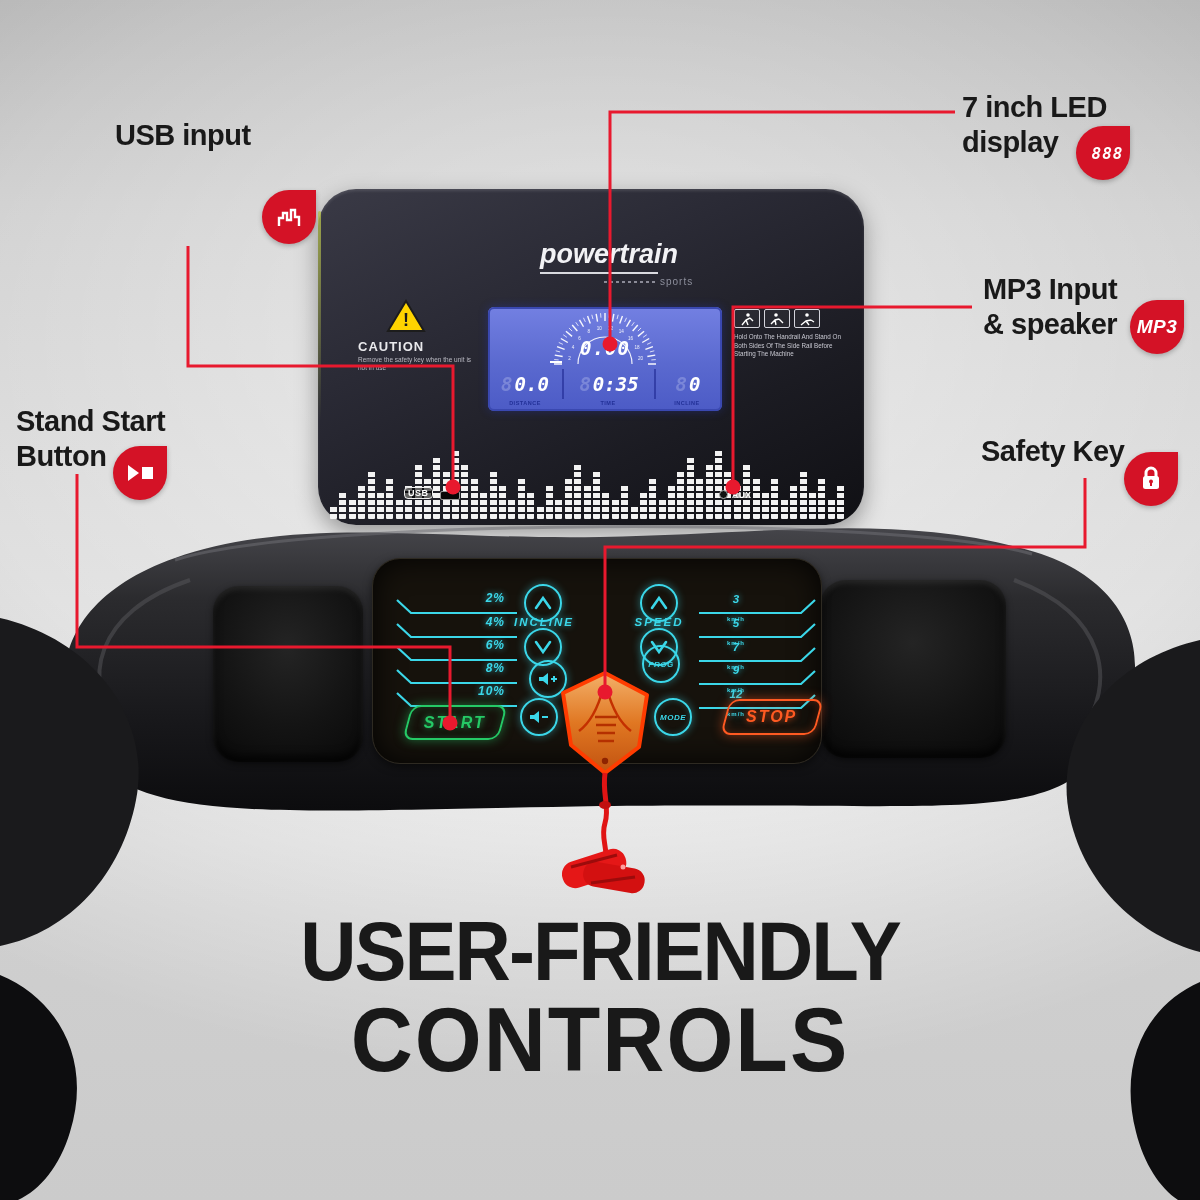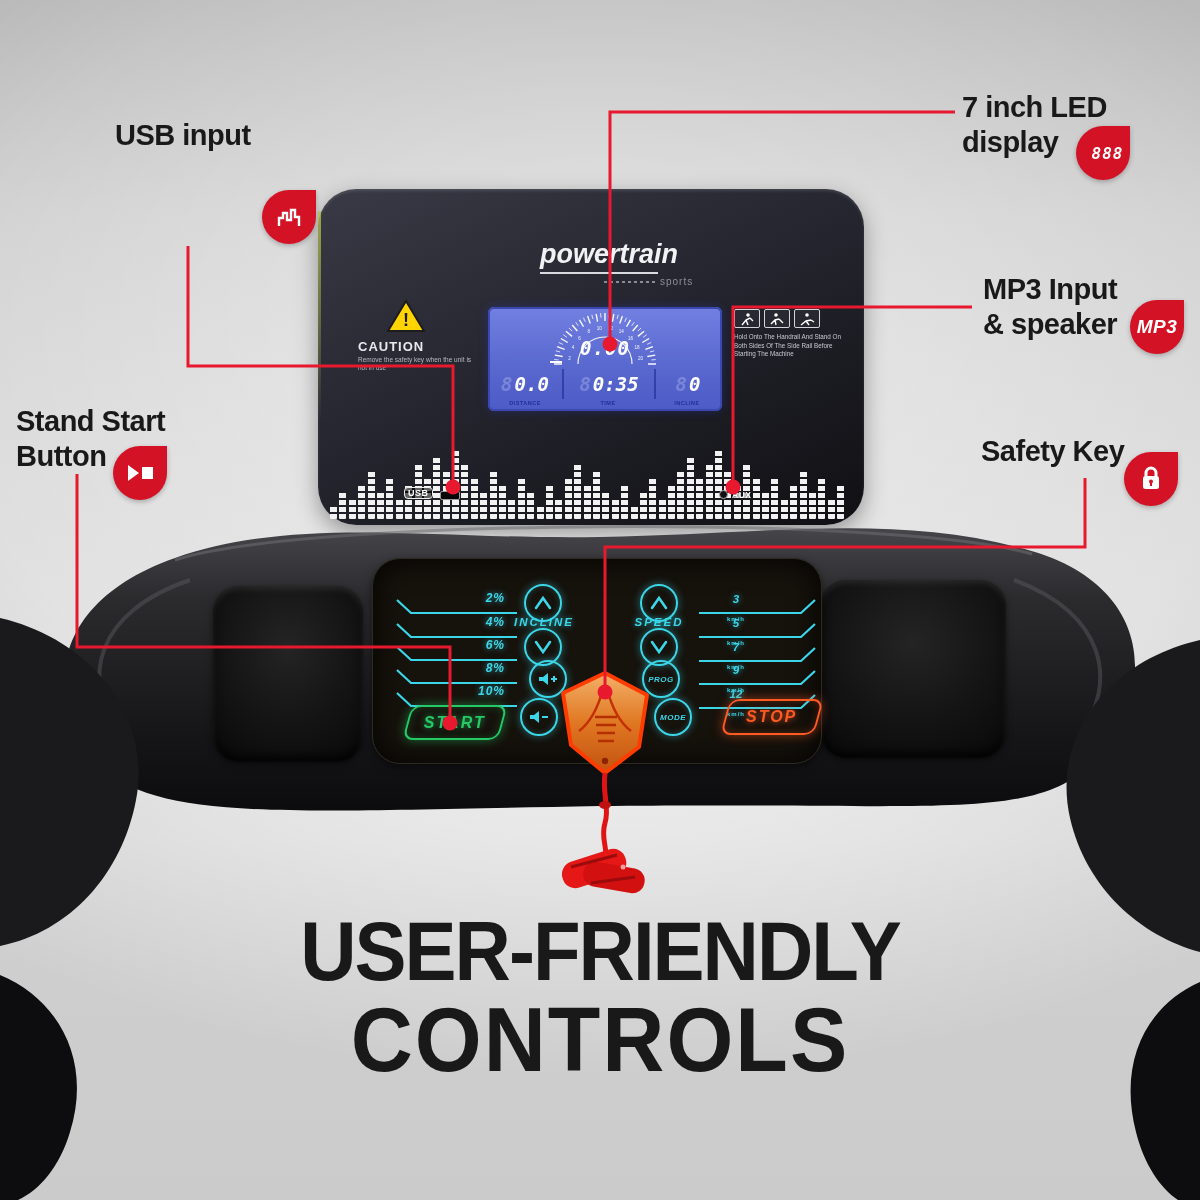--- a/index.html
+++ b/index.html
@@ -426,21 +426,21 @@
       <svg width="20" height="16" viewBox="0 0 20 16">
           <path d="M3,13 L10,3 L17,13" fill="none" stroke="#3bd7e9" stroke-width="2.6" stroke-linecap="round"></path>
         </svg>
     </div>
     <div class="klabel" style="left:241px;top:57px;">SPEED</div>
     <div class="cbtn" style="left:267px;top:69px;">
       <svg width="20" height="16" viewBox="0 0 20 16">
           <path d="M3,3 L10,13 L17,3" fill="none" stroke="#3bd7e9" stroke-width="2.6" stroke-linecap="round"></path>
         </svg>
     </div>
-    <div class="cbtn" style="left:269px;top:101px;">
+    <div class="cbtn" style="left:269px;top:86px;">
       <span>PROG</span>
     </div>
     <div class="cbtn" style="left:281px;top:139px;">
       <span>MODE</span>
     </div>
 
     <div class="bigbtn" id="start-btn">
       <span>START</span>
     </div>
     <div class="bigbtn" id="stop-btn">

